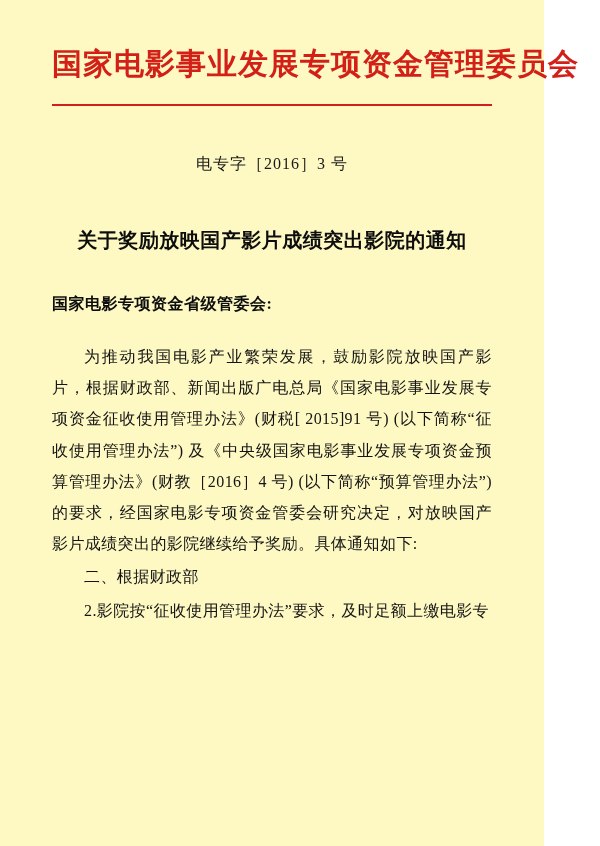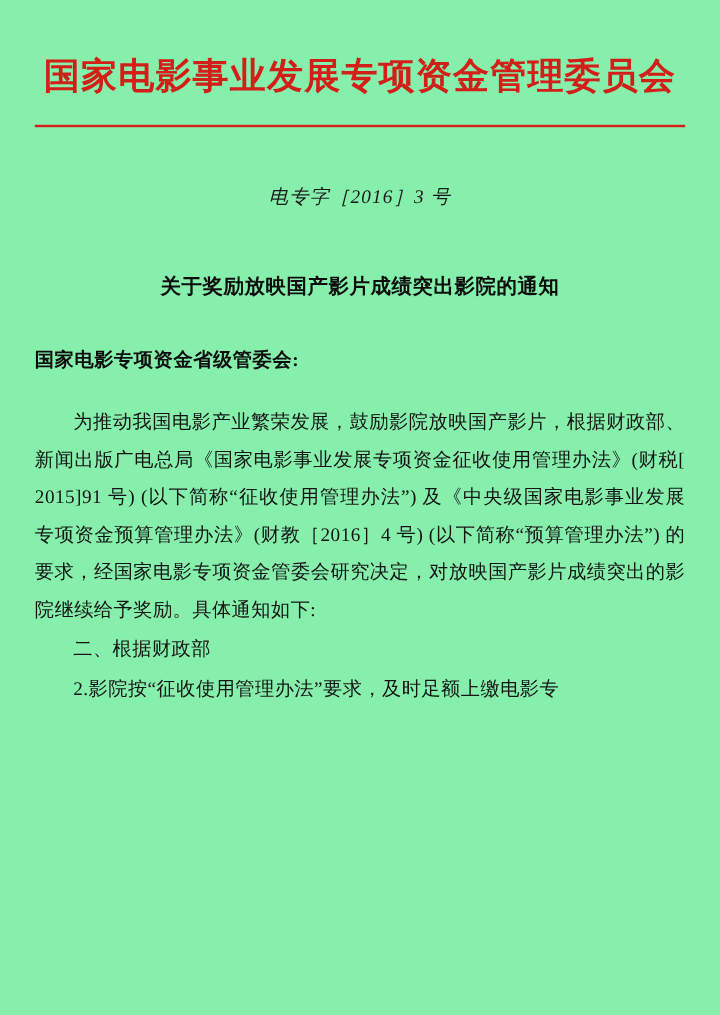--- a/index.html
+++ b/index.html
@@ -9,25 +9,25 @@
   body {
     width: 600px;
     height: 846px;
     background: #ffffff;
     font-family: "Liberation Serif", "DejaVu Serif", serif;
     color: #111111;
     overflow: hidden;
   }
   .page {
     position: relative;
-    width: 600px;
+    width: 544px;
     height: 846px;
-    background: #86efac;
+    background: #fef9c3;
     box-sizing: border-box;
-    padding: 0 29px;
+    padding: 0 52px;
   }
   .masthead {
     text-align: center;
     padding-top: 46px;
   }
   .masthead-title {
     color: #d21f18;
     font-size: 30px;
     font-weight: bold;
     letter-spacing: 1px;
@@ -40,26 +40,25 @@
     height: 2px;
     background: #d21f18;
     width: 100%;
   }
   .doc-number {
     text-align: center;
     margin-top: 48px;
     font-size: 16px;
     letter-spacing: 1px;
     color: #1a1a1a;
-    font-style: italic;
   }
   .doc-title {
     text-align: center;
     margin-top: 52px;
-    font-size: 17px;
+    font-size: 20px;
     font-weight: bold;
     letter-spacing: 0.5px;
     color: #0d0d0d;
   }
   .salutation {
     margin-top: 40px;
     font-size: 16px;
     font-weight: bold;
     letter-spacing: 0.5px;
     color: #0d0d0d;

